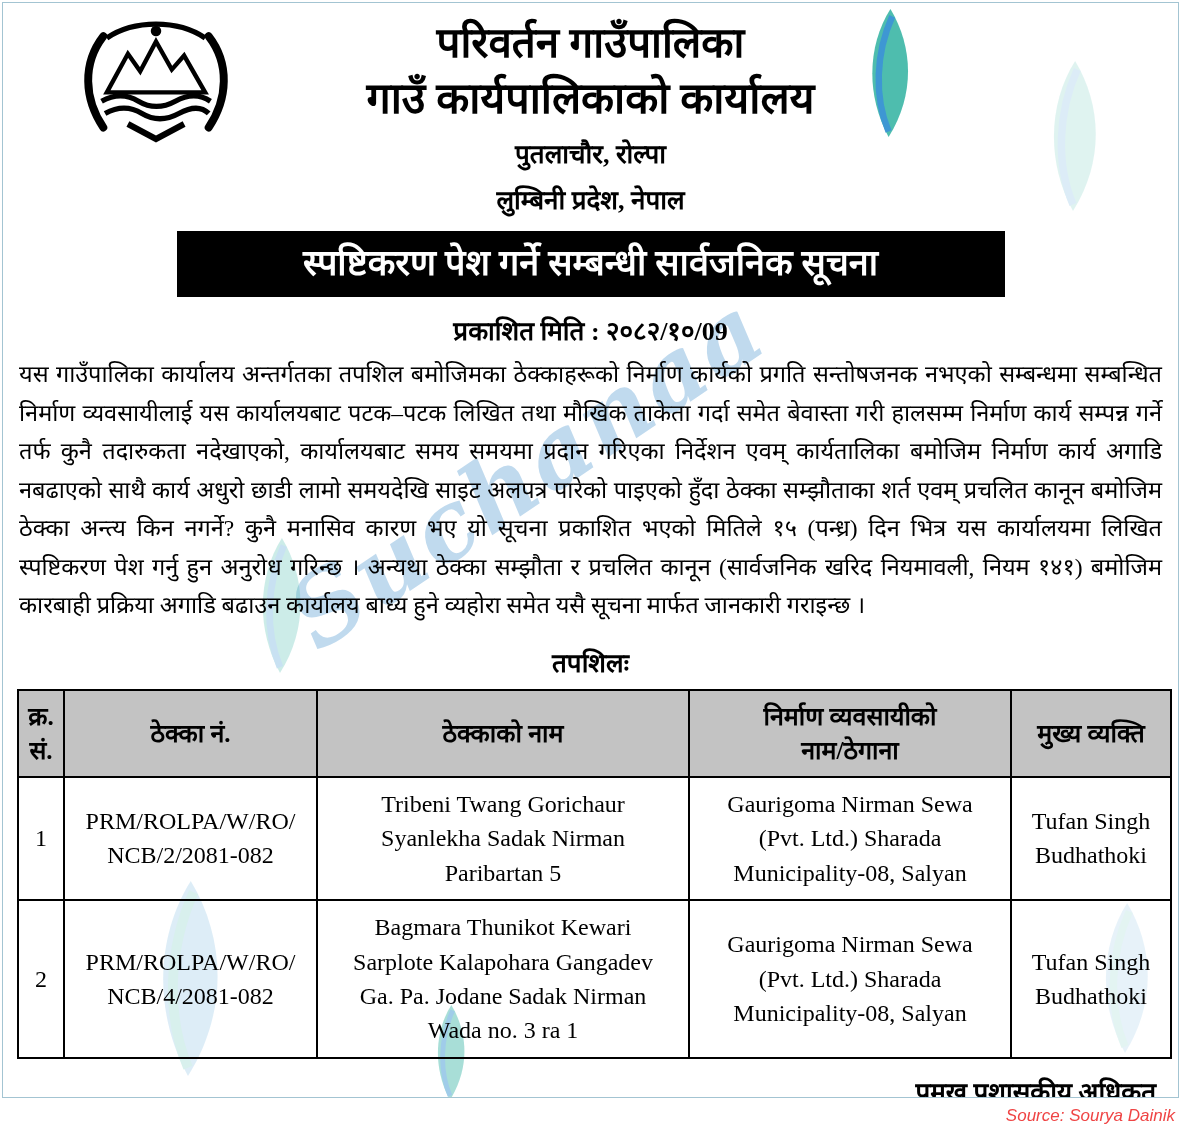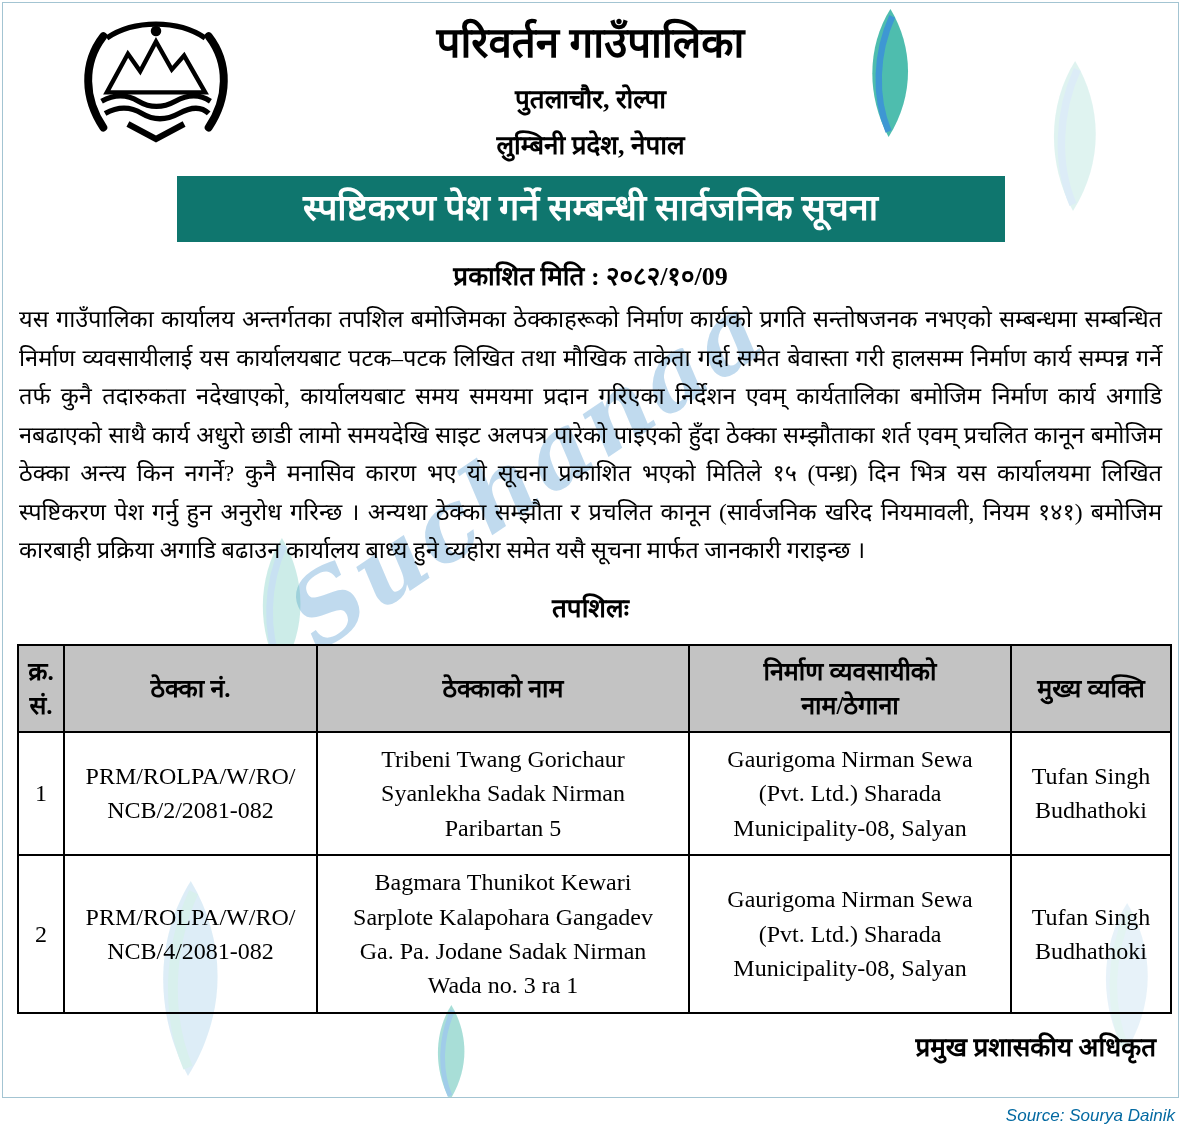--- a/index.html
+++ b/index.html
@@ -26,33 +26,33 @@
   .leaf-6 { left:1092px; top:900px; height:150px; opacity:0.14; }
 
   .emblem { position:absolute; left:74px; top:12px; width:158px; height:132px; }
 
   .letterhead { text-align:center; padding-top:14px; }
   .h-muni   { font-size:42px; font-weight:bold; line-height:1.28; }
   .h-office { font-size:43px; font-weight:bold; line-height:1.28; }
   .h-sub    { font-size:26px; font-weight:bold; line-height:1.3; margin-top:12px; }
 
   .banner {
-    width:828px; margin:14px auto 0; background:#0f766e; color:#ffffff;
+    width:828px; margin:14px auto 0; background:#000000; color:#ffffff;
     font-size:36px; font-weight:bold; text-align:center; padding:6px 0 11px;
   }
   .published { text-align:center; font-size:26px; font-weight:bold; margin-top:15px; }
 
   .notice-body {
     margin:7px 16px 0; font-size:23.5px; line-height:38.5px;
     text-align:justify;
   }
   .details-label { text-align:center; font-size:26px; font-weight:bold; margin-top:19px; }
 
   table.contracts {
-    margin:19px 14px 0; border-collapse:collapse; table-layout:fixed; width:1153px;
+    margin:9px 14px 0; border-collapse:collapse; table-layout:fixed; width:1153px;
   }
   .contracts th, .contracts td {
     border:2px solid #000; text-align:center; vertical-align:middle;
     white-space:pre-line; overflow:hidden;
   }
   .contracts th {
     background:#c3c3c3; font-size:25px; font-weight:bold;
     padding:9px 4px; line-height:1.35; height:86px;
   }
   .contracts td {
@@ -60,21 +60,21 @@
     padding:9px 6px; line-height:1.42;
   }
   .row-1 td { height:114px; }
   .row-2 td { height:158px; }
 
   .signoff { text-align:right; font-size:26px; font-weight:bold; margin:14px 22px 0; }
 
   .source {
     position:absolute; right:6px; top:1106px;
     font-family:"Liberation Sans", sans-serif; font-style:italic;
-    font-size:17px; color:#0369a1;
+    font-size:17px; color:#ef4444;
   }
 </style>
 </head>
 <body>
 
 <div class="page">
 
   <div class="wm-text">Suchanaa</div>
 
   <span class="leaf leaf-1">
@@ -120,20 +120,21 @@
     <path d="M34 26 C65 5 115 5 146 26" fill="none" stroke="#000" stroke-width="6"></path>
     <circle cx="90" cy="18" r="6" fill="#000"></circle>
     <path d="M34 88 L58 44 L72 64 L90 30 L108 62 L122 46 L146 88 Z" fill="#fff" stroke="#000" stroke-width="5"></path>
     <path d="M28 98 Q50 86 70 98 T112 98 T152 98" fill="none" stroke="#000" stroke-width="6"></path>
     <path d="M32 112 Q54 100 74 112 T116 112 T150 112" fill="none" stroke="#000" stroke-width="6"></path>
     <path d="M58 124 L90 141 L122 124" fill="none" stroke="#000" stroke-width="7"></path>
   </svg>
 
   <div class="letterhead">
     <div class="h-muni">परिवर्तन गाउँपालिका</div>
+    <div class="h-office">गाउँ कार्यपालिकाको कार्यालय</div>
     <div class="h-sub">पुतलाचौर, रोल्पा</div>
     <div class="h-sub">लुम्बिनी प्रदेश, नेपाल</div>
   </div>
 
   <div class="banner">स्पष्टिकरण पेश गर्ने सम्बन्धी सार्वजनिक सूचना</div>
 
   <div class="published">प्रकाशित मिति : २०८२/१०/09</div>
 
   <p class="notice-body">यस गाउँपालिका कार्यालय अन्तर्गतका तपशिल बमोजिमका ठेक्काहरूको निर्माण कार्यको प्रगति सन्तोषजनक नभएको सम्बन्धमा सम्बन्धित निर्माण व्यवसायीलाई यस कार्यालयबाट पटक–पटक लिखित तथा मौखिक ताकेता गर्दा समेत बेवास्ता गरी हालसम्म निर्माण कार्य सम्पन्न गर्ने तर्फ कुनै तदारुकता नदेखाएको, कार्यालयबाट समय समयमा प्रदान गरिएका निर्देशन एवम् कार्यतालिका बमोजिम निर्माण कार्य अगाडि नबढाएको साथै कार्य अधुरो छाडी लामो समयदेखि साइट अलपत्र पारेको पाइएको हुँदा ठेक्का सम्झौताका शर्त एवम् प्रचलित कानून बमोजिम ठेक्का अन्त्य किन नगर्ने? कुनै मनासिव कारण भए यो सूचना प्रकाशित भएको मितिले १५ (पन्ध्र) दिन भित्र यस कार्यालयमा लिखित स्पष्टिकरण पेश गर्नु हुन अनुरोध गरिन्छ । अन्यथा ठेक्का सम्झौता र प्रचलित कानून (सार्वजनिक खरिद नियमावली, नियम १४१) बमोजिम कारबाही प्रक्रिया अगाडि बढाउन कार्यालय बाध्य हुने व्यहोरा समेत यसै सूचना मार्फत जानकारी गराइन्छ ।</p>
 

